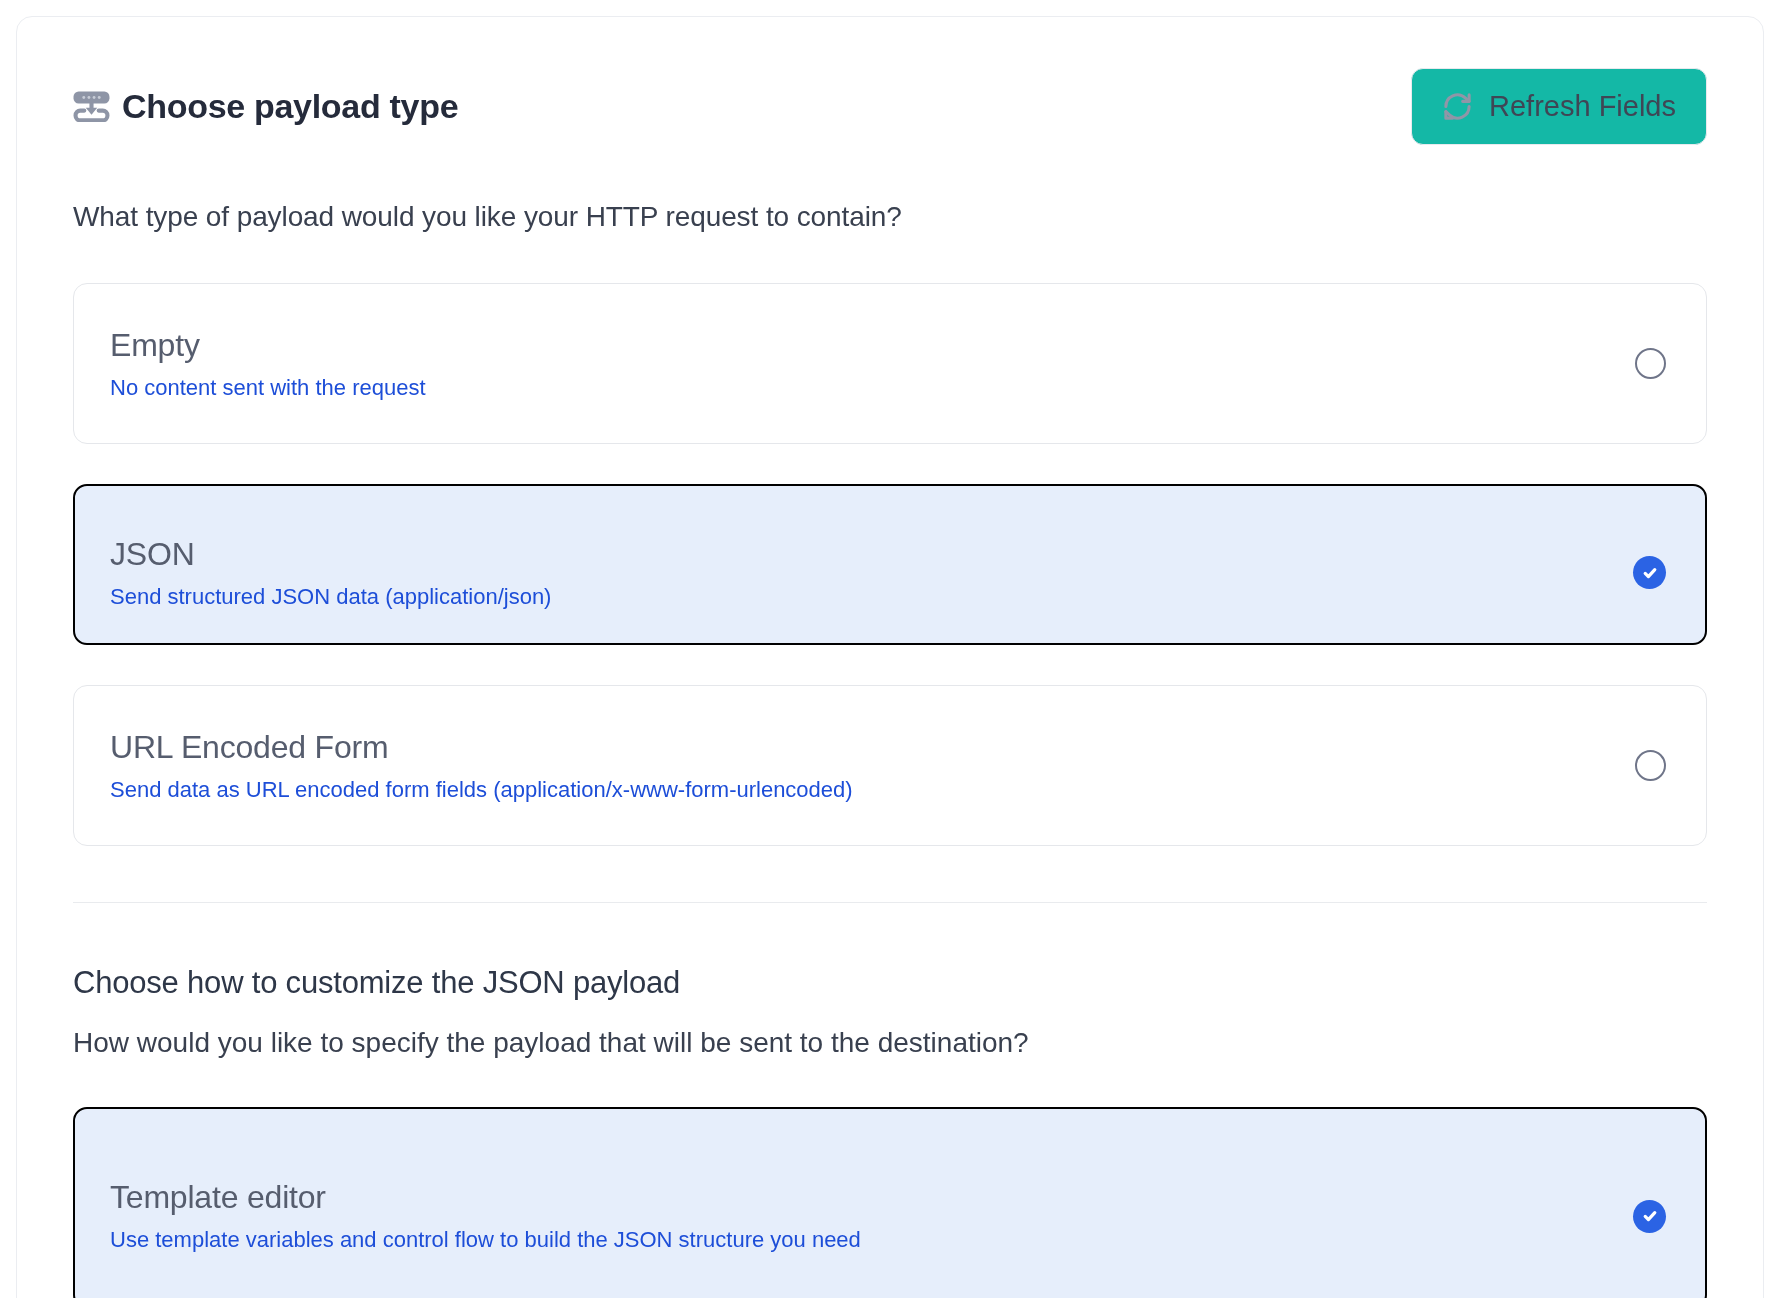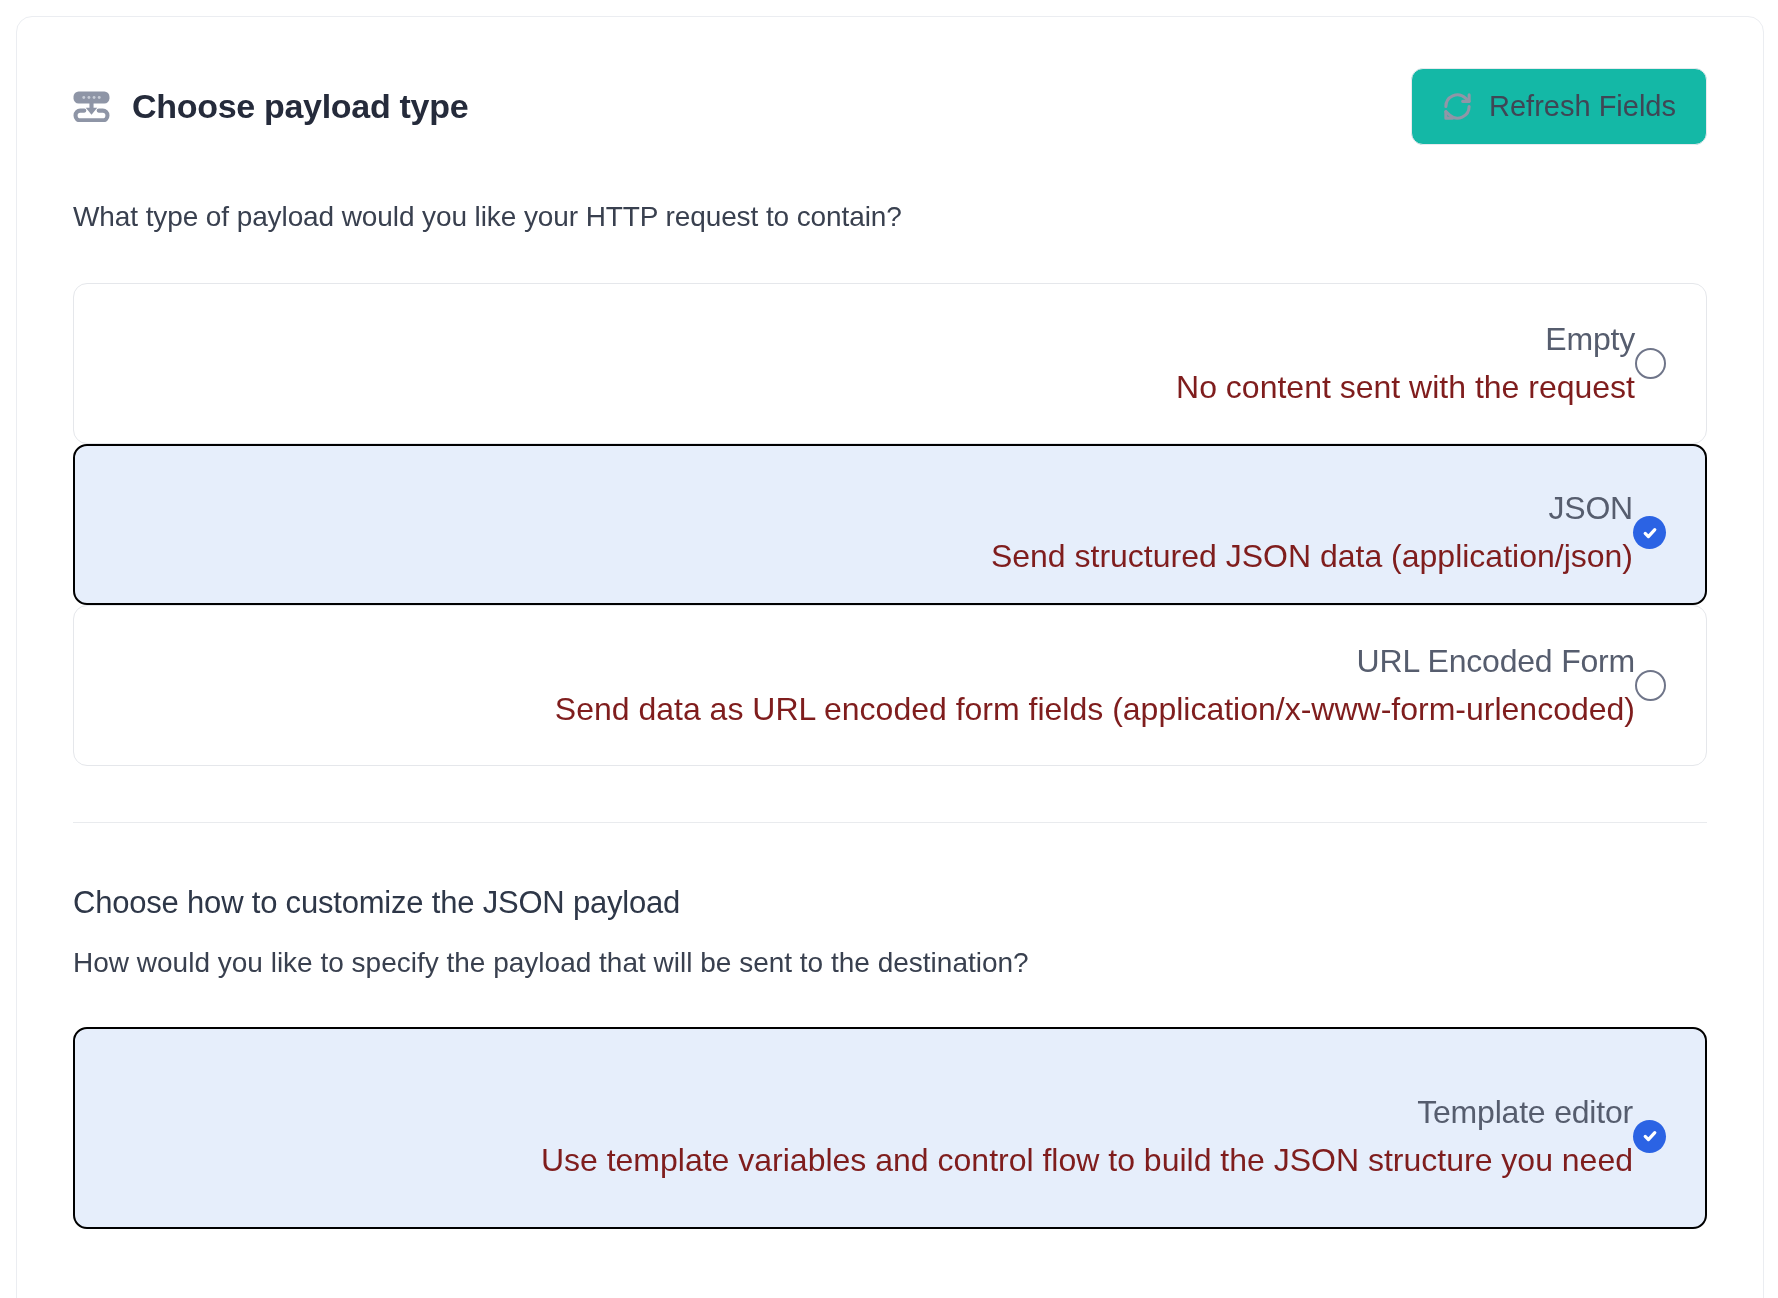--- a/index.html
+++ b/index.html
@@ -4,39 +4,39 @@
 <style>
   * { margin:0; padding:0; box-sizing:border-box; }
   html,body { width:1778px; height:1298px; background:#ffffff; overflow:hidden;
     font-family:"Liberation Sans","DejaVu Sans",sans-serif; }
   .panel {
     position:absolute; left:16px; top:16px; width:1748px; height:1380px;
     background:#ffffff; border:1px solid #ebedf1; border-radius:16px;
     padding:50px 56px 0 56px;
   }
   .header-row { display:flex; align-items:center; justify-content:space-between; height:78px; }
-  .header-left { display:flex; align-items:center; gap:22px; }
+  .header-left { display:flex; align-items:center; gap:12px; }
   .page-title { font-size:34px; font-weight:600; color:#252b3b; letter-spacing:-0.3px; }
   .refresh-btn {
     display:flex; align-items:center; gap:16px; height:77px; padding:0 30px;
     background:#14b8a6; border:1px solid #e8eaee; border-radius:12px;
     font-size:29px; color:#3f4655; cursor:pointer; font-family:inherit;
   }
   .question { margin-top:56px; font-size:28px; color:#39404f; letter-spacing:-0.1px; }
-  .options { display:flex; flex-direction:column; margin-top:50px;text-align:right; }
+  .options { display:flex; flex-direction:column; gap:40px; margin-top:50px; }
   .option-card {
     display:flex; align-items:center; height:161px; width:100%;
     border:1px solid #e5e7eb; border-radius:14px; background:#ffffff;
     padding:0 40px 0 36px; cursor:pointer;
   }
   .option-card.selected { border:2px solid #000000; background:#e6eefb; padding:16px 39px 0 35px; }
   .option-card.selected2 { height:202px; }
   .option-text { flex:1; display:flex; flex-direction:column; gap:11px; }
   .option-title { font-size:32px; color:#565d6e; letter-spacing:-0.2px; }
-  .option-desc { font-size:32px; color:#7f1d1d; }
+  .option-desc { font-size:22px; color:#1d4ed8; }
   .radio { width:31px; height:31px; border:2.5px solid #6f7589; border-radius:50%; background:transparent; flex:none; }
   .check { display:none; width:33px; height:33px; border-radius:50%; background:#2b63e4;
     align-items:center; justify-content:center; flex:none; }
   .option-card.selected .check { display:flex; }
   .divider { height:1px; background:#e9ebee; margin-top:56px; }
   .sub-heading { margin-top:62px; font-size:31px; font-weight:500; color:#2e3748; letter-spacing:-0.2px; }
   .question2 { margin-top:26px; font-size:28px; color:#39404f; }
   .options2 { margin-top:48px; }
 </style>
 </head>

